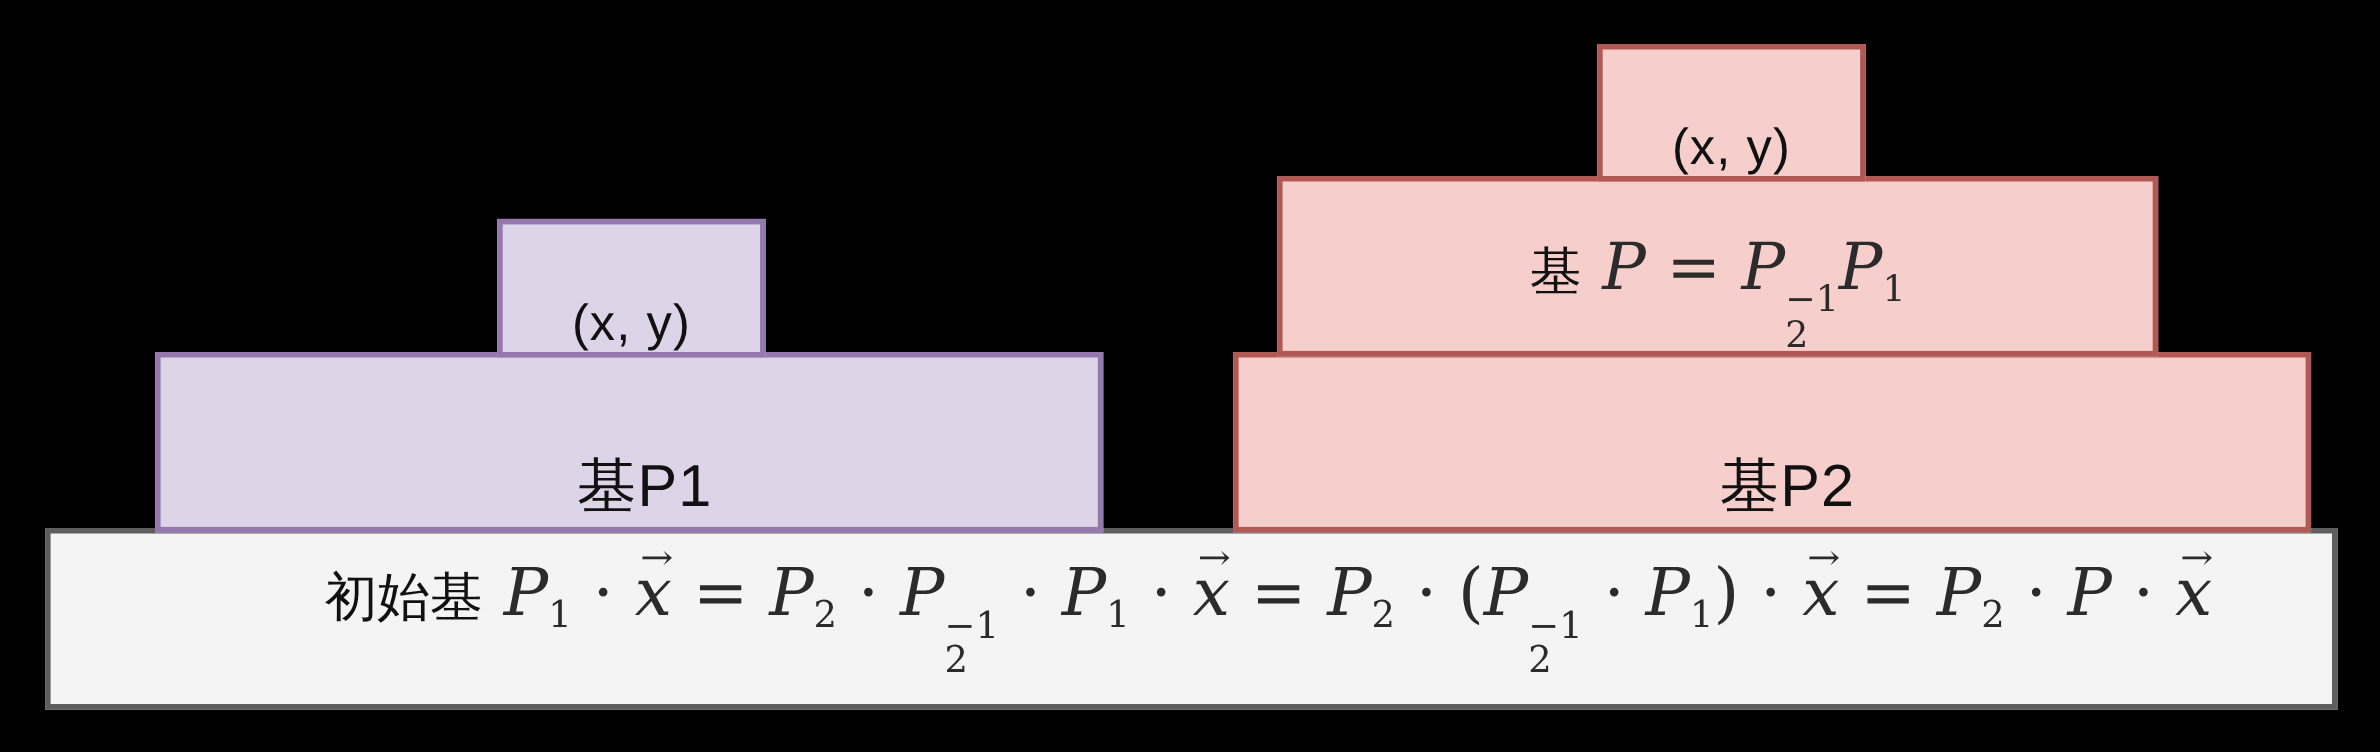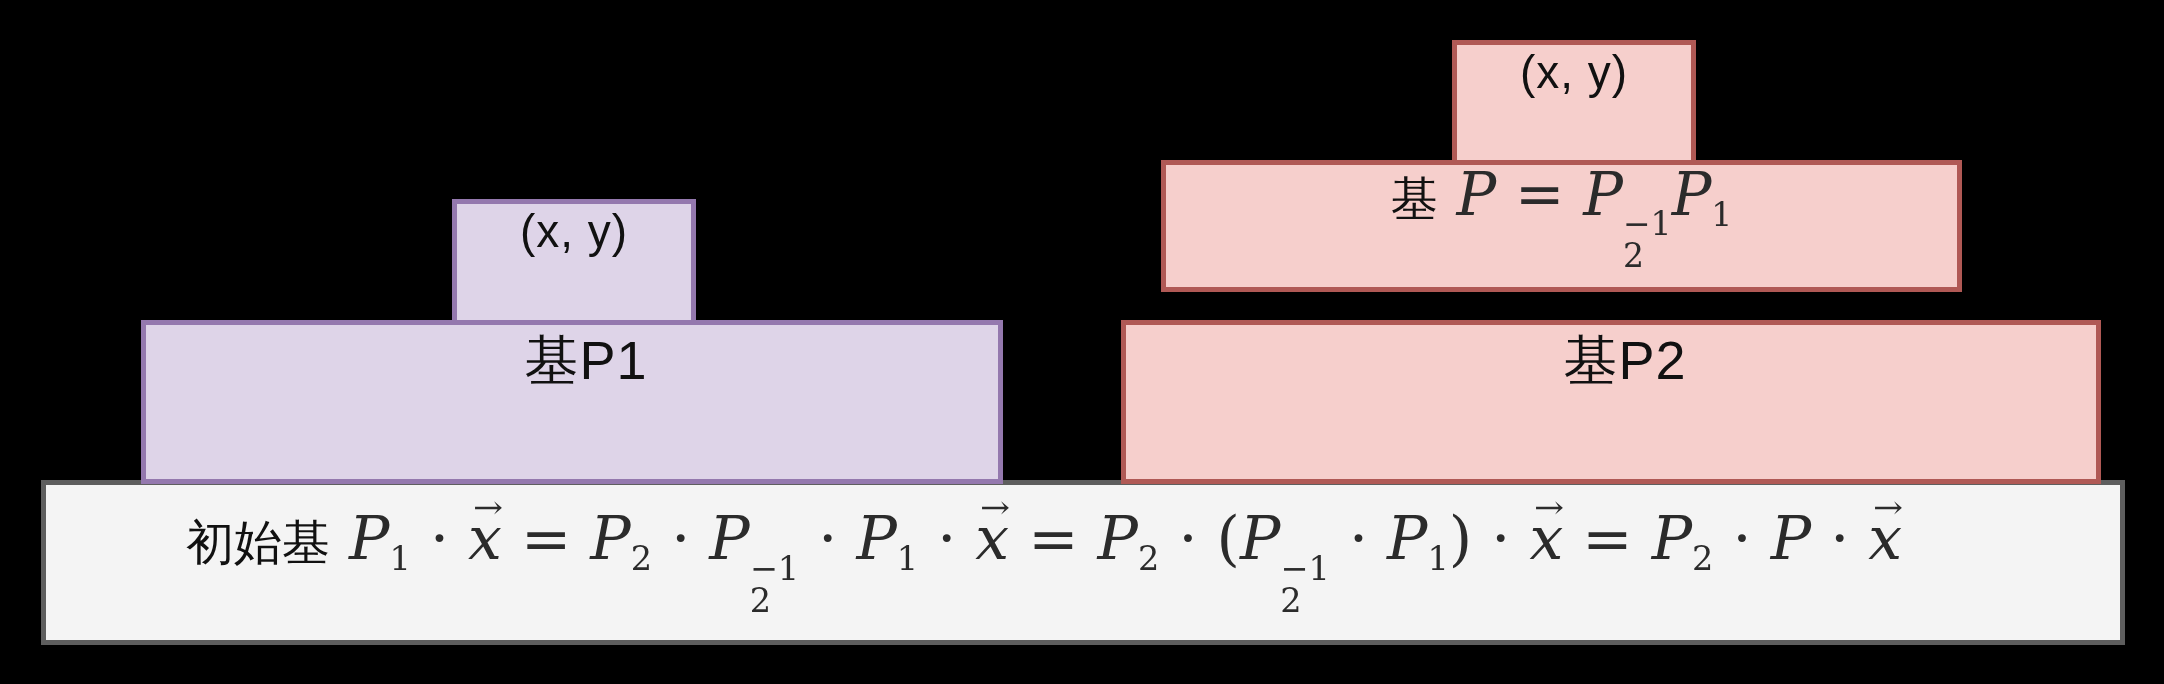--- a/index.html
+++ b/index.html
@@ -17,43 +17,44 @@
   .canvas{
     position:relative;
     width:2164px;height:684px;
     background:var(--background);
     overflow:hidden;
     font-family:"Liberation Sans","DejaVu Sans",sans-serif;
   }
   .box{
     position:absolute;
     box-sizing:border-box;
-    display:flex;align-items:flex-start;justify-content:center;
+    display:flex;align-items:flex-end;justify-content:center;
     border-style:solid;border-width:5px;
   }
   .purple{background:var(--purple-fill);border-color:var(--purple-border);}
   .pink{background:var(--pink-fill);border-color:var(--pink-border);}
 
   
   .point-left {left:452px;top:199px;width:244px;height:126px;z-index:4;}
   .basis-p1   {left:141px;top:320px;width:862px;height:164px;z-index:2;}
 
   
   .point-right{left:1452px;top:40px;width:244px;height:125px;z-index:4;}
-  .basis-p    {left:1161px;top:160px;width:801px;height:132px;z-index:3;}
+  .basis-p    {left:1161px;top:160px;width:801px;height:164px;z-index:3;}
   .basis-p2   {left:1121px;top:320px;width:980px;height:164px;z-index:2;}
 
   
   .bottom-bar{
     position:absolute;left:41px;top:480px;width:2084px;height:165px;
     box-sizing:border-box;z-index:1;
     background:var(--bar-fill);
     border:5px solid var(--bar-border);
     display:flex;align-items:center;
     padding-left:140px;
+    justify-content:center;
   }
 
   .point-label{
     font-size:46px;color:var(--label-ink);letter-spacing:1px;
   }
   .base-label{
     font-size:54px;color:var(--label-ink);letter-spacing:1px;margin-left:28px;
   }
 
   

